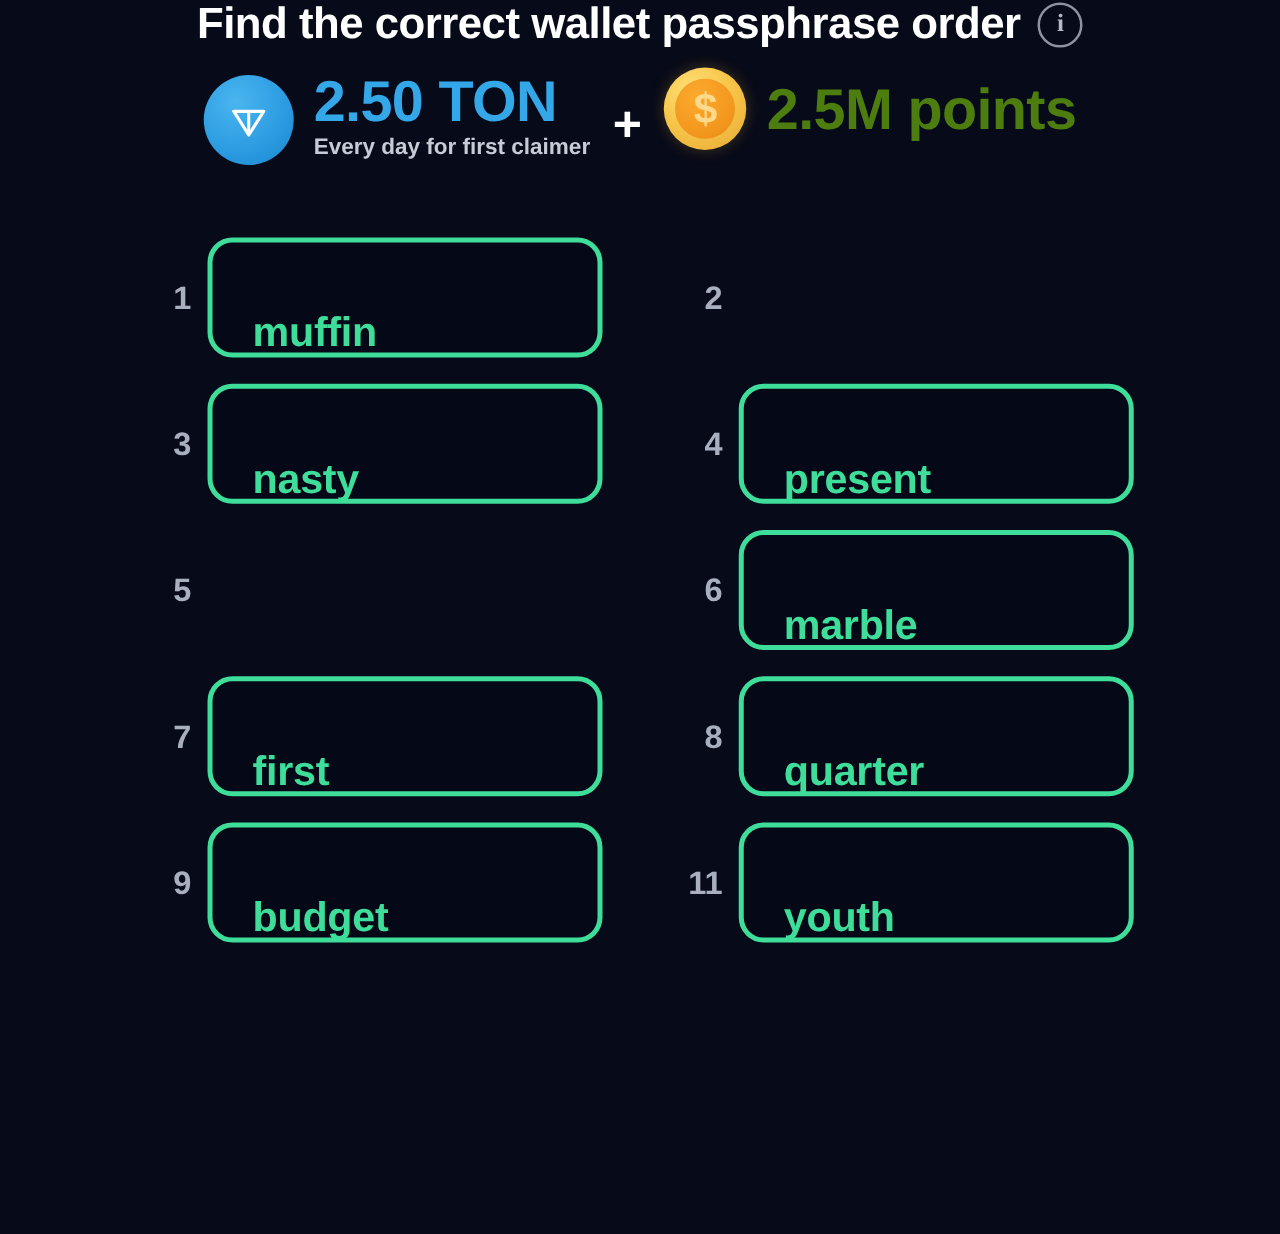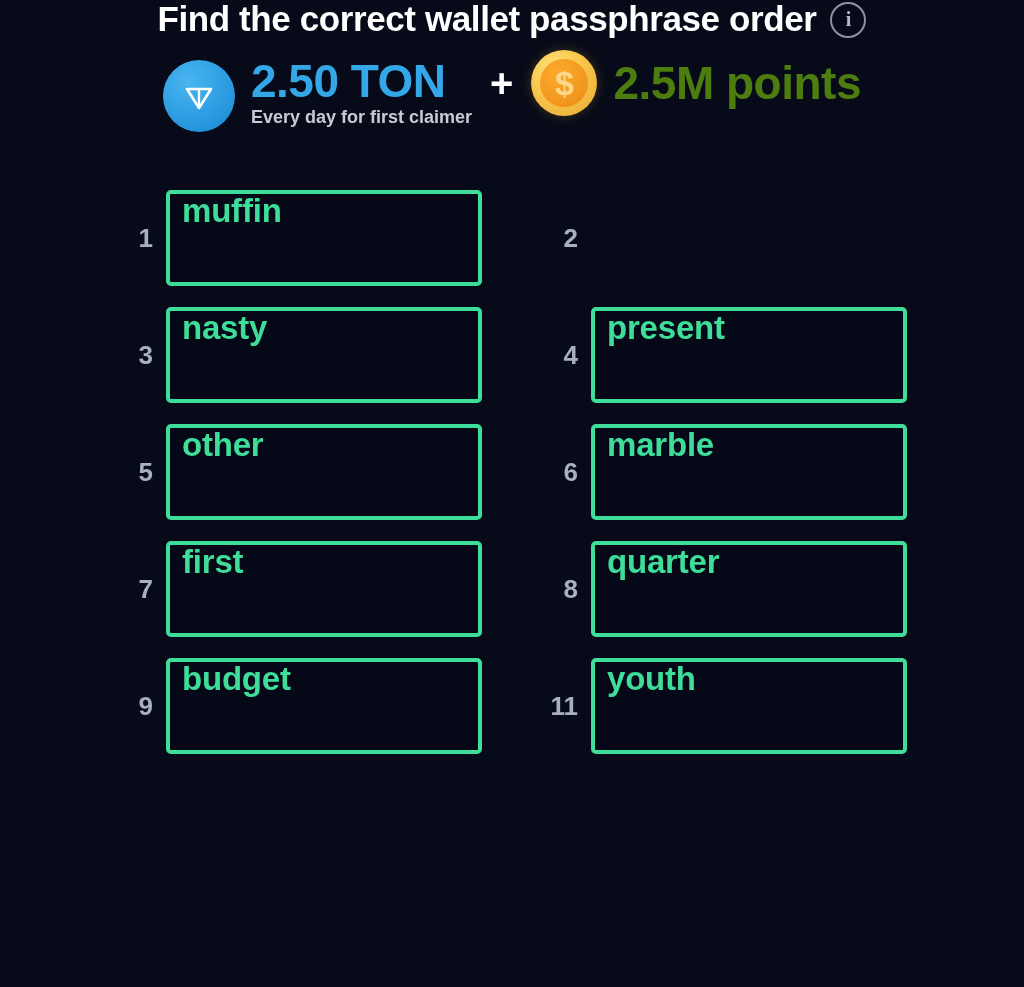--- a/index.html
+++ b/index.html
@@ -50,21 +50,21 @@
     font-family: "Liberation Serif", serif;
     line-height: 1;
     position: relative;
     top: -1px;
   }
 
   
   .reward-row {
     margin-top: 22px;
     display: flex;
-    align-items: center;
+    align-items: flex-end;
     justify-content: center;
     gap: 0;
   }
 
   .ton-block {
     display: flex;
     align-items: flex-start;
     gap: 16px;
   }
   .ton-logo {
@@ -179,25 +179,25 @@
     line-height: 1;
     width: 36px;
     text-align: right;
     flex: none;
   }
   .word-tile {
     flex: 1 1 auto;
     height: 96px;
     box-sizing: border-box;
     border: 4px solid #3fdd9a;
-    border-radius: 5px;
+    border-radius: 20px;
     background: #050817;
     display: flex;
-    align-items: flex-start;
-    padding-left: 12px;
+    align-items: flex-end;
+    padding-left: 32px;
   }
   .word-text {
     color: #3fdd9a;
     font-size: 33px;
     font-weight: bold;
     line-height: 1;
     letter-spacing: -0.2px;
   }
 </style>
 </head>
@@ -260,23 +260,20 @@
 
   <div class="word-cell">
     <div class="word-index">4</div>
     <div class="word-tile">
       <span class="word-text">present</span>
     </div>
   </div>
 
   <div class="word-cell">
     <div class="word-index">5</div>
-    <div class="word-tile">
-      <span class="word-text">other</span>
-    </div>
   </div>
 
   <div class="word-cell">
     <div class="word-index">6</div>
     <div class="word-tile">
       <span class="word-text">marble</span>
     </div>
   </div>
 
   <div class="word-cell">

